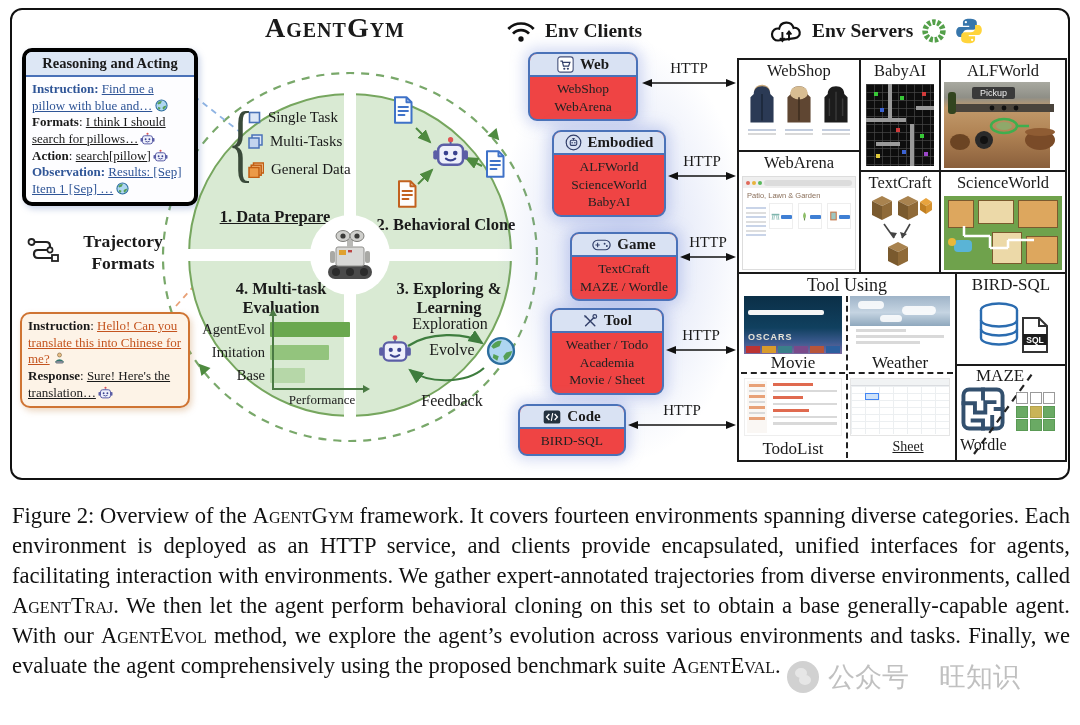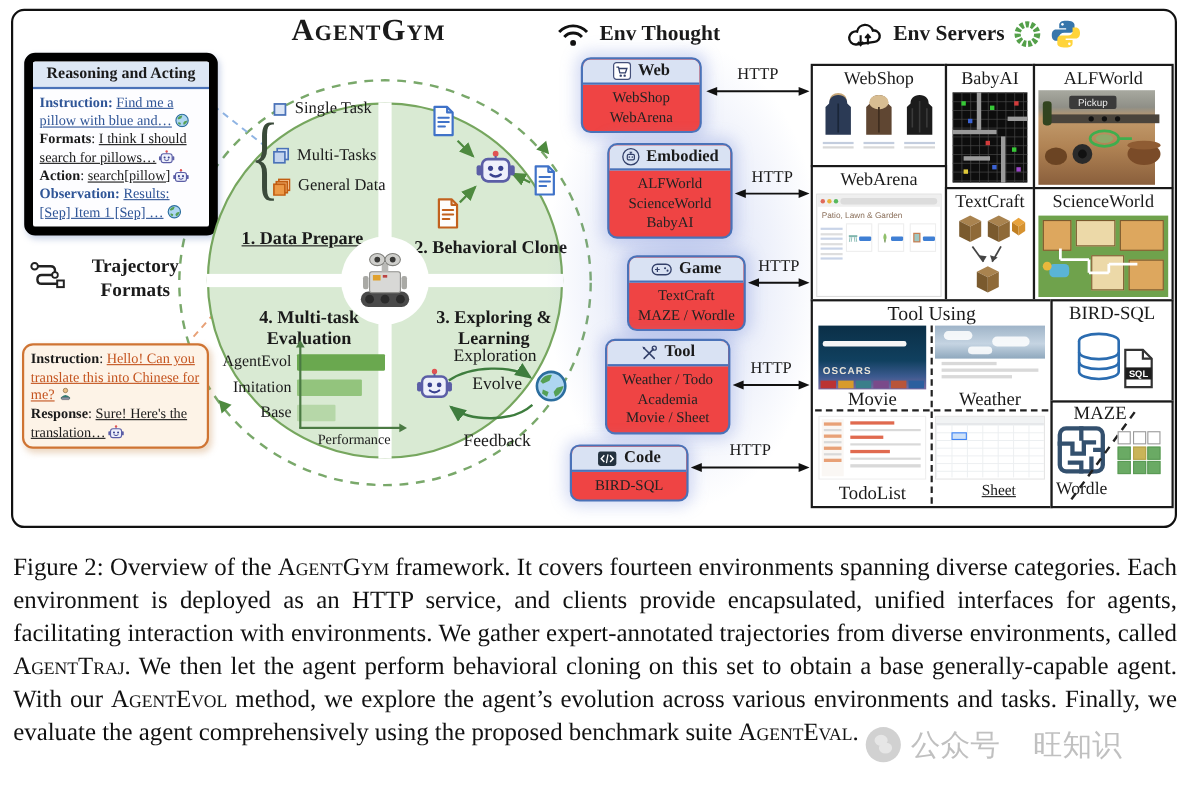--- a/index.html
+++ b/index.html
@@ -11,21 +11,21 @@
   
   .fig-frame { left:10px; top:8px; width:1060px; height:472px;
                border:2.5px solid #111; border-radius:12px; background:#fff; }
 
   
   .fig-title { left:225px; top:12px; width:220px; text-align:center;
                font-size:28px; font-weight:bold; font-variant:small-caps; letter-spacing:1px; }
 
   
   .chatbox { border-radius:10px; overflow:hidden; background:#fdfdff; }
-  .chatbox.blue   { border:8px solid #000000; box-shadow:2px 3px 6px rgba(100,130,190,.35); }
+  .chatbox.blue   { border:4px solid #000000; box-shadow:2px 3px 6px rgba(100,130,190,.35); }
   .chatbox.orange { border:2px solid #cf7433; background:#fdf3e7; box-shadow:2px 3px 6px rgba(200,140,80,.35); }
   .chatbox-h { font-weight:bold; text-align:center; padding:3px 2px; font-size:14.5px; }
   .chatbox.blue   .chatbox-h { background:#dde7f5; border-bottom:2px solid #4a72b8; }
   .chatbox.orange .chatbox-h { background:#fbe3cc; border-bottom:2px solid #cf7433; font-size:13.5px; }
   .chatbox-b { padding:4px 6px 5px 6px; font-size:13px; line-height:1.28; }
   .lbl { font-weight:bold; }
   .lbl.blue { color:#2f5597; }
   .val { text-decoration:underline; }
   .val.blue { color:#2f5597; }
   .val.orange { color:#c4541f; }
@@ -225,21 +225,21 @@
           <use href="#ic-globe"></use>
         </svg></div>
     </div>
 </div>
 
 <div class="abs big-circle"></div>
 <div class="abs cross-v"></div>
 <div class="abs cross-h"></div>
 
 <div class="abs brace">{</div>
-<div class="dp-item" style="left:248px; top:91px;">
+<div class="dp-item" style="left:248px; top:109px;">
   <svg width="13" height="13" viewBox="0 0 13 13">
       <rect x="1.5" y="1.5" width="10" height="10" fill="#dce6f6" stroke="#4a72b8" stroke-width="1.6"></rect>
     </svg>
   <span>Single Task</span>
 </div>
 <div class="dp-item" style="left:248px; top:133px;">
   <svg width="15" height="15" viewBox="0 0 15 15">
     <rect x="4" y="1" width="10" height="10" fill="#dce6f6" stroke="#4a72b8" stroke-width="1.5"></rect>
     <rect x="1" y="4" width="10" height="10" fill="#c3d4ee" stroke="#4a72b8" stroke-width="1.5"></rect>
   </svg>
@@ -373,21 +373,21 @@
     </div>
 </div>
 
 <div class="abs client-glow"></div>
 <div class="abs panel-h" style="left:505px; top:18px;">
   <svg width="32" height="26" viewBox="0 0 24 18">
     <path d="M2.5 7.5 A 13 13 0 0 1 21.5 7.5" fill="none" stroke="#111" stroke-width="2"></path>
     <path d="M6 11 A 8 8 0 0 1 18 11" fill="none" stroke="#111" stroke-width="2"></path>
     <circle cx="12" cy="15" r="2" fill="#111"></circle>
   </svg>
-  <span>Env Thought</span>
+  <span>Env Clients</span>
 </div>
 
 <div class="cbox" style="left:528px; top:52px; width:110px;">
   <div class="cbox-h">
     <svg width="17" height="17" viewBox="0 0 20 20">
       <rect x="1" y="1" width="18" height="18" rx="3" fill="#fff" stroke="#44507a" stroke-width="1.3"></rect>
       <path d="M4 6 h2.2 l1.4 6 h6 l1.6 -4.6 H7" fill="none" stroke="#33406a" stroke-width="1.4"></path>
       <circle cx="8.6" cy="15" r="1.3" fill="#33406a"></circle>
         <circle cx="12.8" cy="15" r="1.3" fill="#33406a"></circle>
     </svg>

